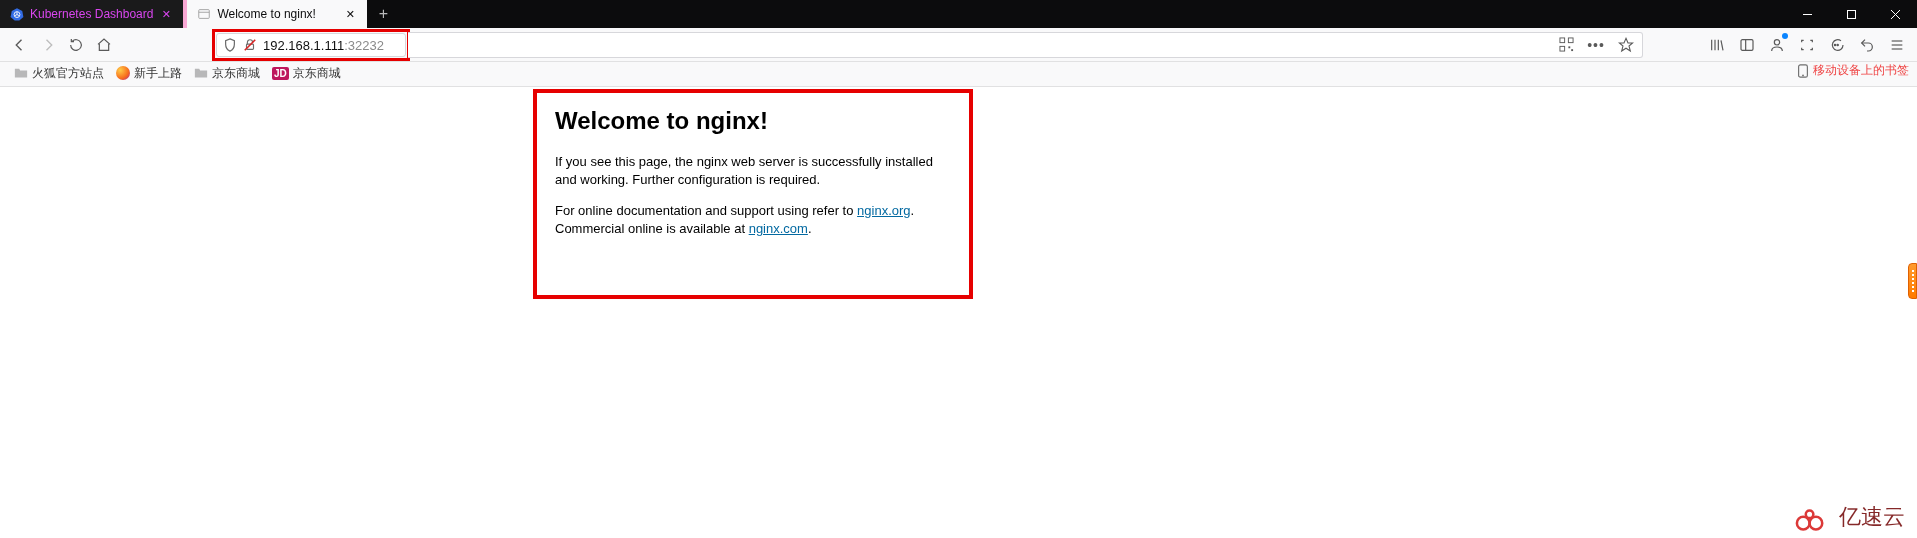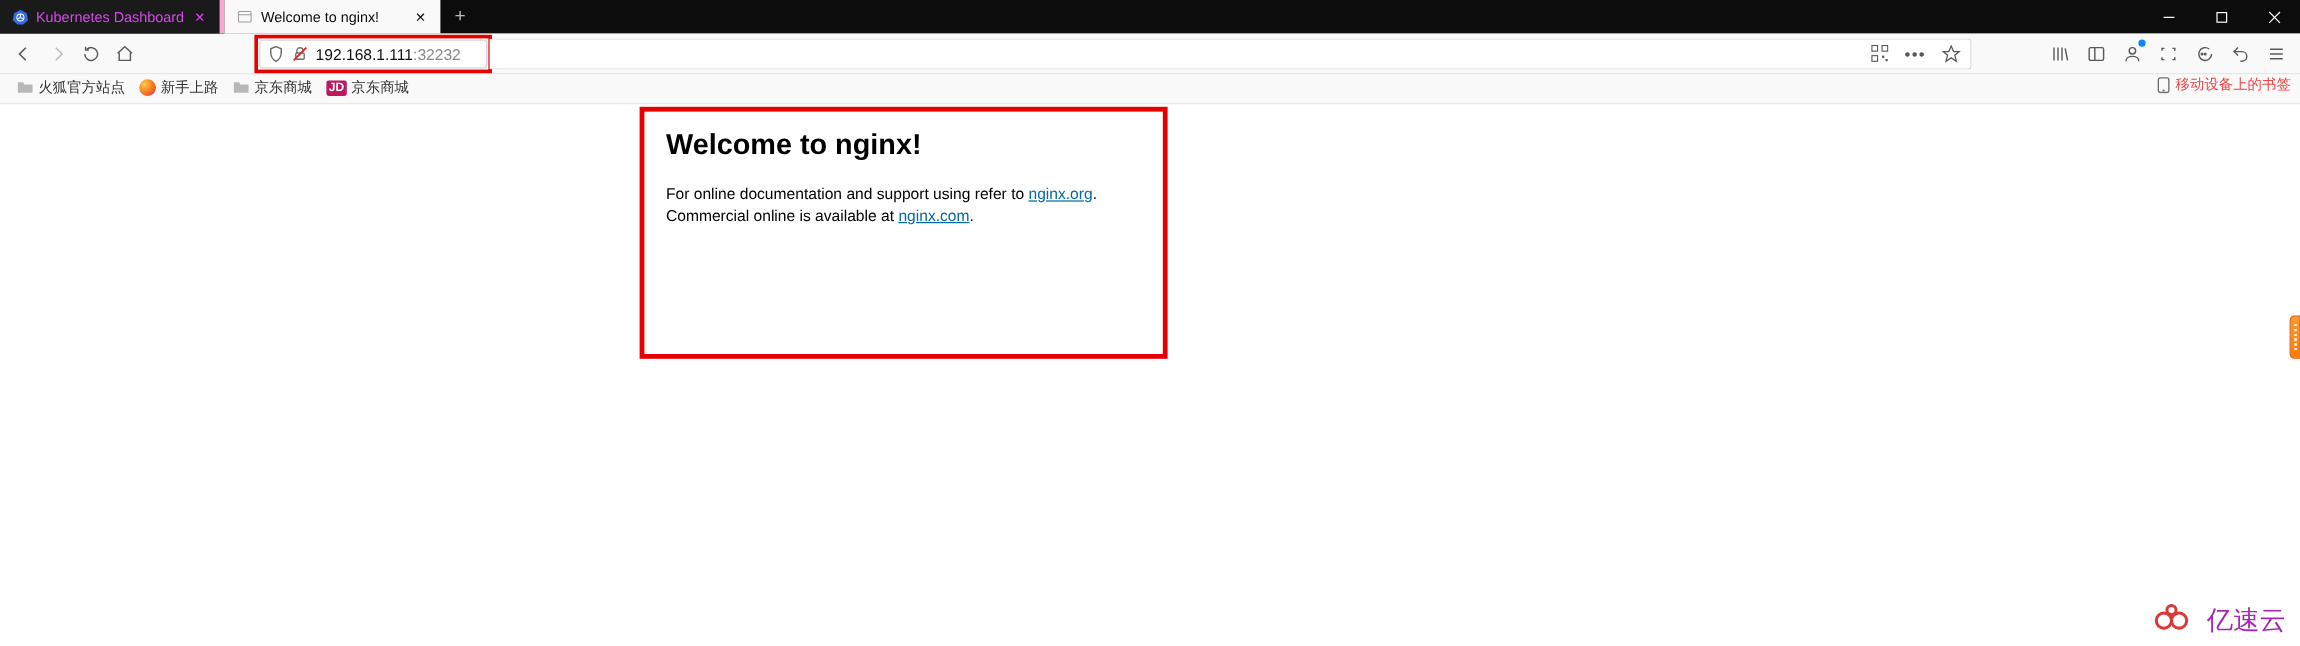--- a/index.html
+++ b/index.html
@@ -36,21 +36,21 @@
 .bookbar-spacer{flex:1}
 .mobilebm{display:flex;align-items:center;gap:4px;font-size:12px;color:#ef4444;cursor:pointer}
 .content{position:relative;height:451px;background:#fff}
 .redbox{position:absolute;left:533px;top:2px;width:440px;height:210px;border:4px solid #e60000;padding:14px 18px;font-family:Verdana,Arial,sans-serif}
 .redbox h1{font-size:24px;font-weight:bold;margin-bottom:18px;color:#000}
 .redbox p{font-size:13px;line-height:1.35;margin-bottom:14px;color:#000}
 .redbox a{color:#0369a1;text-decoration:underline}
 .redbox .thanks{font-style:italic}
 .sidebar-handle{position:absolute;right:0;top:176px;width:9px;height:36px;background:linear-gradient(#ff9b2f,#ff7a00);border:1px solid #e06000;border-top-left-radius:4px;border-bottom-left-radius:4px}
 .sidebar-handle::after{content:"";position:absolute;left:3px;top:6px;width:2px;height:22px;background:repeating-linear-gradient(#fff 0 2px,transparent 2px 4px)}
-.water{position:absolute;right:12px;bottom:6px;display:flex;align-items:flex-start;gap:6px;color:#a21caf;font-size:22px;font-family:"Microsoft YaHei",Arial;opacity:.95}
+.water{position:absolute;right:12px;bottom:6px;display:flex;align-items:flex-end;gap:6px;color:#7f1d1d;font-size:22px;font-family:"Microsoft YaHei",Arial;opacity:.95}
 .water svg{width:38px;height:24px}
 .ff-logo{width:14px;height:14px;background:radial-gradient(circle at 30% 30%,#ffcb47,#f76b1c 60%,#a21caf);border-radius:50%}
 .k8s-logo{width:14px;height:14px}
 svg{display:block}
 </style>
 </head>
 <body>
 
 <div class="tabbar">
   <div class="tab inactive">
@@ -242,20 +242,21 @@
         <rect x="1" y="1" width="10" height="14" rx="2" fill="none" stroke="#6d6d6d" stroke-width="1.3"></rect>
         <circle cx="6" cy="13" r="1" fill="#6d6d6d"></circle>
       </svg>
     <span>移动设备上的书签</span>
   </div>
 </div>
 
 <div class="content">
   <div class="redbox">
     <h1>Welcome to nginx!</h1>
+    <p>If you see this page, the nginx web server is successfully installed and working. Further configuration is required.</p>
     <p>
       <span>For online documentation and support using refer to </span><a href="#">nginx.org</a><span>.</span><br>
       <span>Commercial online is available at </span><a href="#">nginx.com</a><span>.</span>
     </p>
   </div>
   <div class="sidebar-handle"></div>
   <div class="water">
     <svg viewBox="0 0 60 36">
       <circle cx="13" cy="23" r="10" fill="none" stroke="#da2f2e" stroke-width="4"></circle>
       <circle cx="33" cy="23" r="10" fill="none" stroke="#da2f2e" stroke-width="4"></circle>

